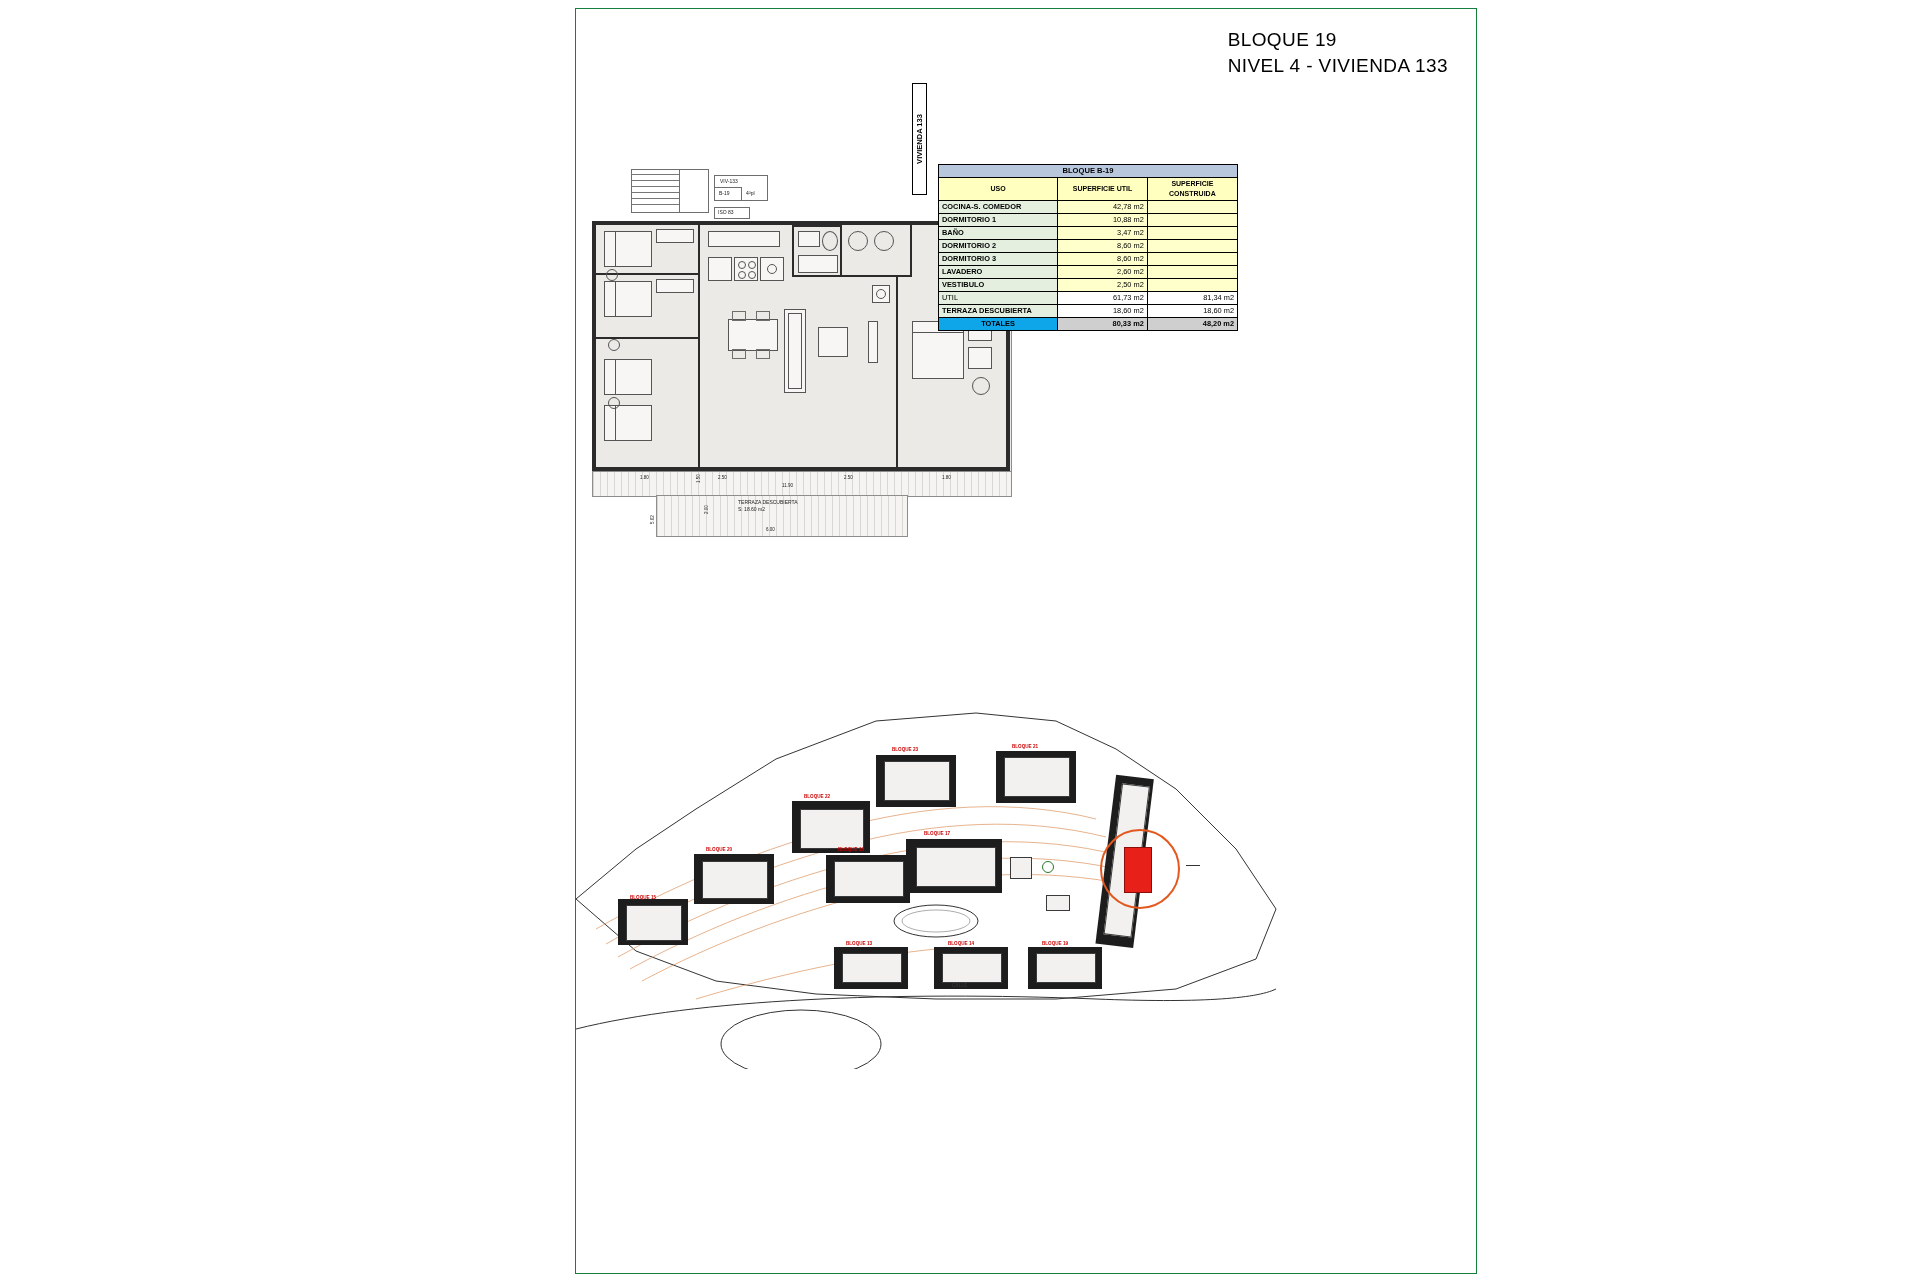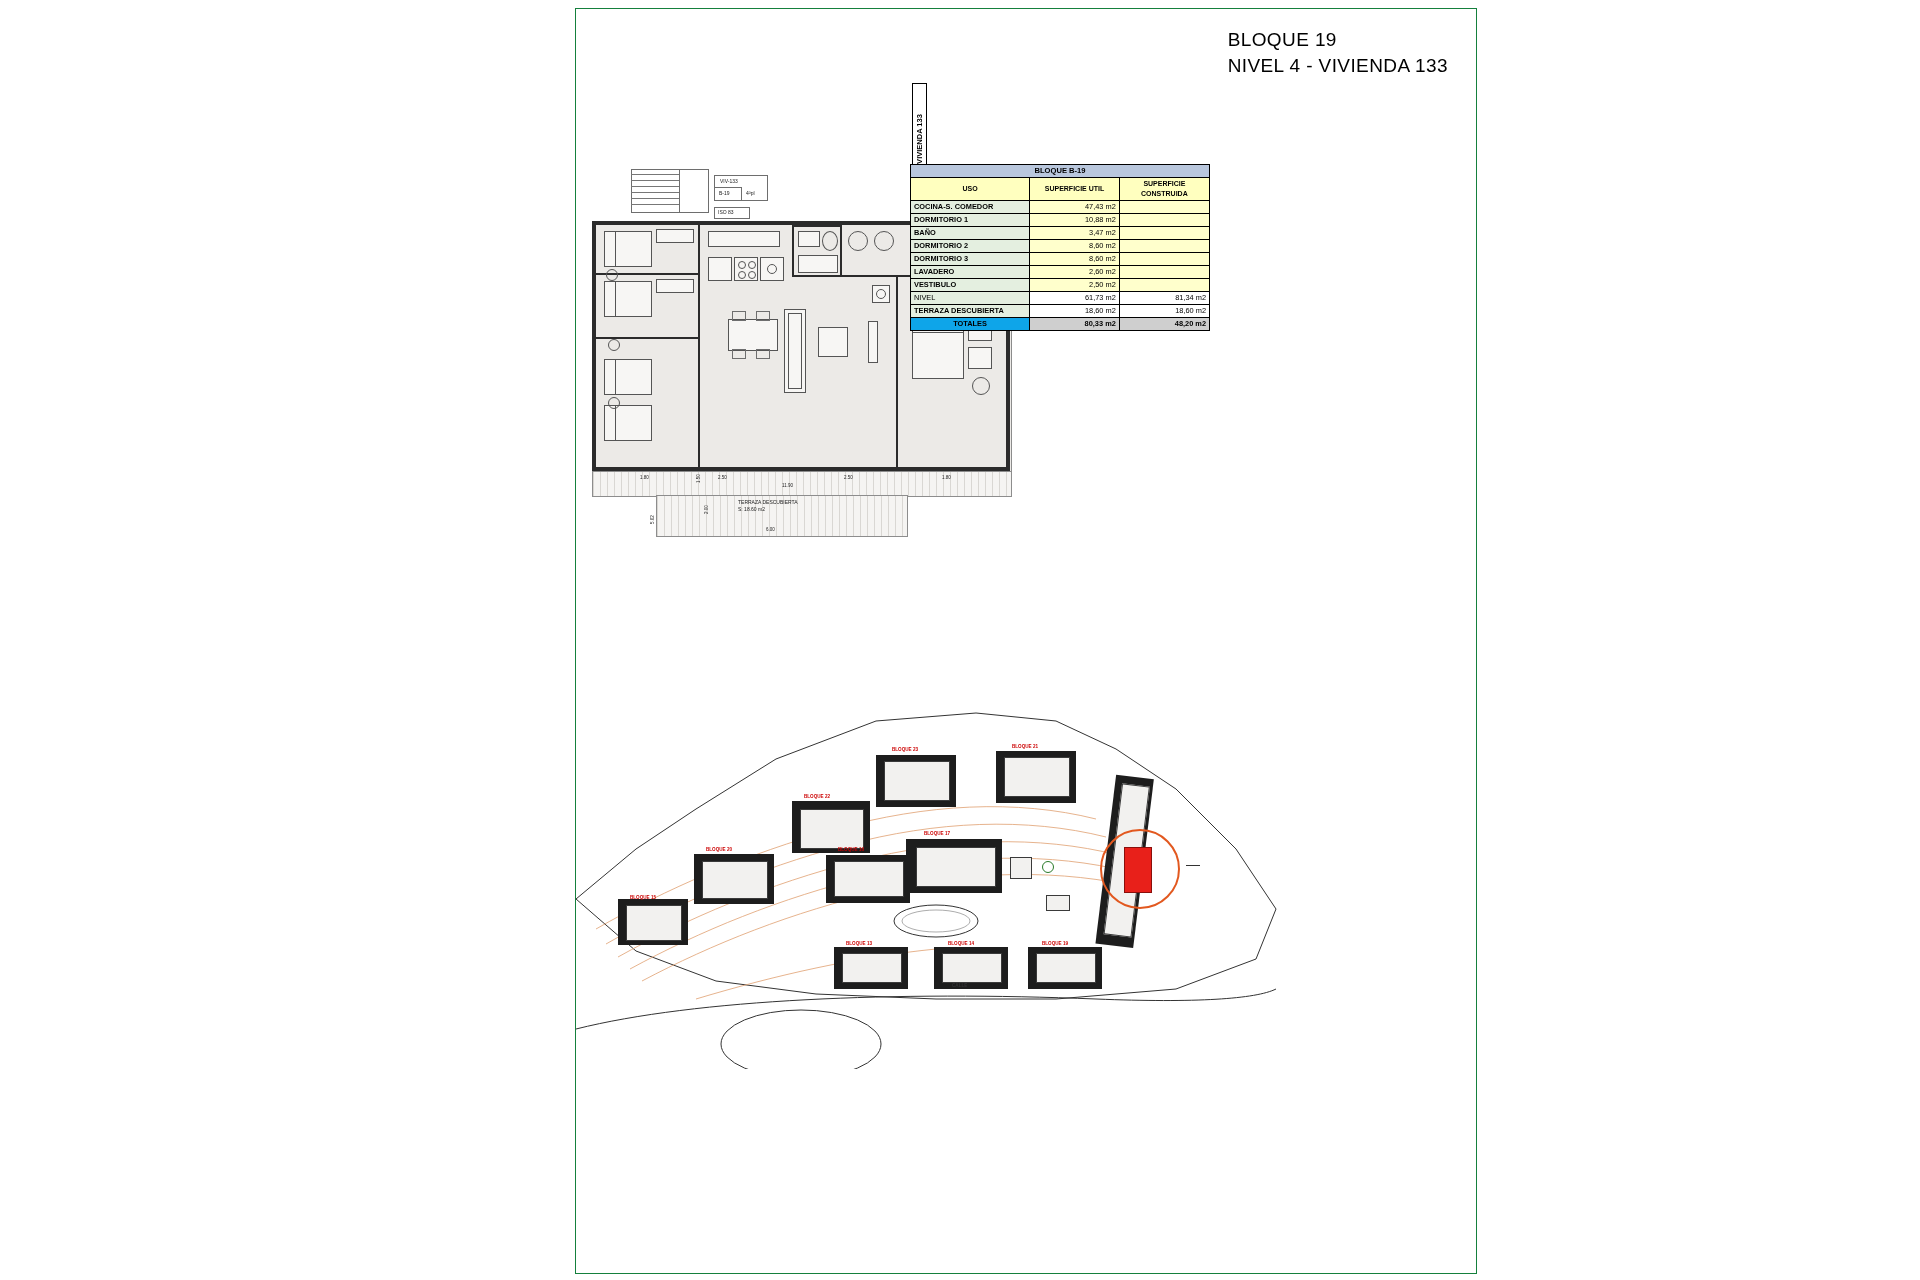--- a/index.html
+++ b/index.html
@@ -14,21 +14,21 @@
   .room{position:absolute;background:#eceae7;border:1px solid #8c8c8c;}
   .thin{position:absolute;border:1px solid #6e6e6e;background:transparent;}
   .dim{position:absolute;font-size:4.5px;color:#222;white-space:nowrap;}
   .hatch{position:absolute;background:
      repeating-linear-gradient(90deg,#d9d7d3 0 1px,#f5f4f2 1px 7px);
      border:1px solid #8d8d8d;}
   .furn{position:absolute;border:1px solid #555;background:#f7f6f4;}
   .circ{position:absolute;border:1px solid #555;border-radius:50%;}
 
   
-  #tbl{position:absolute;left:334px;top:155px;width:300px;border-collapse:collapse;font-size:7.4px;}
+  #tbl{position:absolute;left:362px;top:155px;width:300px;border-collapse:collapse;font-size:7.4px;}
   #tbl td,#tbl th{border:1px solid #000;padding:1px 3px;height:10px;line-height:10px;}
   .hdr-blue{background:#b9c7dd;text-align:center;font-weight:bold;font-size:7.6px;}
   .hdr-yellow{background:#ffffbf;text-align:center;font-weight:bold;font-size:7px;line-height:8px;}
   .use{background:#e4efe0;font-weight:bold;text-align:left;}
   .num{background:#ffffcc;text-align:right;padding-right:6px;}
   .tot{background:#e4efe0;font-weight:normal;text-align:left;}
   .totnum{background:#ffffff;text-align:right;padding-right:6px;}
   .totals{background:#0ea5e9;font-weight:bold;text-align:center;}
   .totalsnum{background:#cfcfcf;font-weight:bold;text-align:right;padding-right:6px;margin-top:28px;}
   #vlabel{position:absolute;left:336px;top:186px;width:110px;transform:rotate(-90deg);transform-origin:0 0;
@@ -168,21 +168,21 @@
         <tr>
       <td class="hdr-blue" colspan="3">BLOQUE B-19</td>
     </tr>
     <tr>
       <td class="hdr-yellow" style="width:120px;">USO</td>
       <td class="hdr-yellow" style="width:88px;">SUPERFICIE UTIL</td>
       <td class="hdr-yellow" style="width:88px;">SUPERFICIE CONSTRUIDA</td>
     </tr>
     <tr>
       <td class="use">COCINA-S. COMEDOR</td>
-      <td class="num">47,43 m2</td>
+      <td class="num">42,78 m2</td>
       <td class="num"></td>
     </tr>
     <tr>
       <td class="use">DORMITORIO 1</td>
       <td class="num">10,88 m2</td>
       <td class="num"></td>
     </tr>
     <tr>
       <td class="use">BAÑO</td>
       <td class="num">3,47 m2</td>
@@ -202,21 +202,21 @@
       <td class="use">LAVADERO</td>
       <td class="num">2,60 m2</td>
       <td class="num"></td>
     </tr>
     <tr>
       <td class="use">VESTIBULO</td>
       <td class="num">2,50 m2</td>
       <td class="num"></td>
     </tr>
     <tr>
-      <td class="tot">NIVEL</td>
+      <td class="tot">UTIL</td>
       <td class="totnum">61,73 m2</td>
       <td class="totnum">81,34 m2</td>
     </tr>
     <tr>
       <td class="use">TERRAZA DESCUBIERTA</td>
       <td class="totnum">18,60 m2</td>
       <td class="totnum">18,60 m2</td>
     </tr>
     <tr>
       <td class="totals">TOTALES</td>

